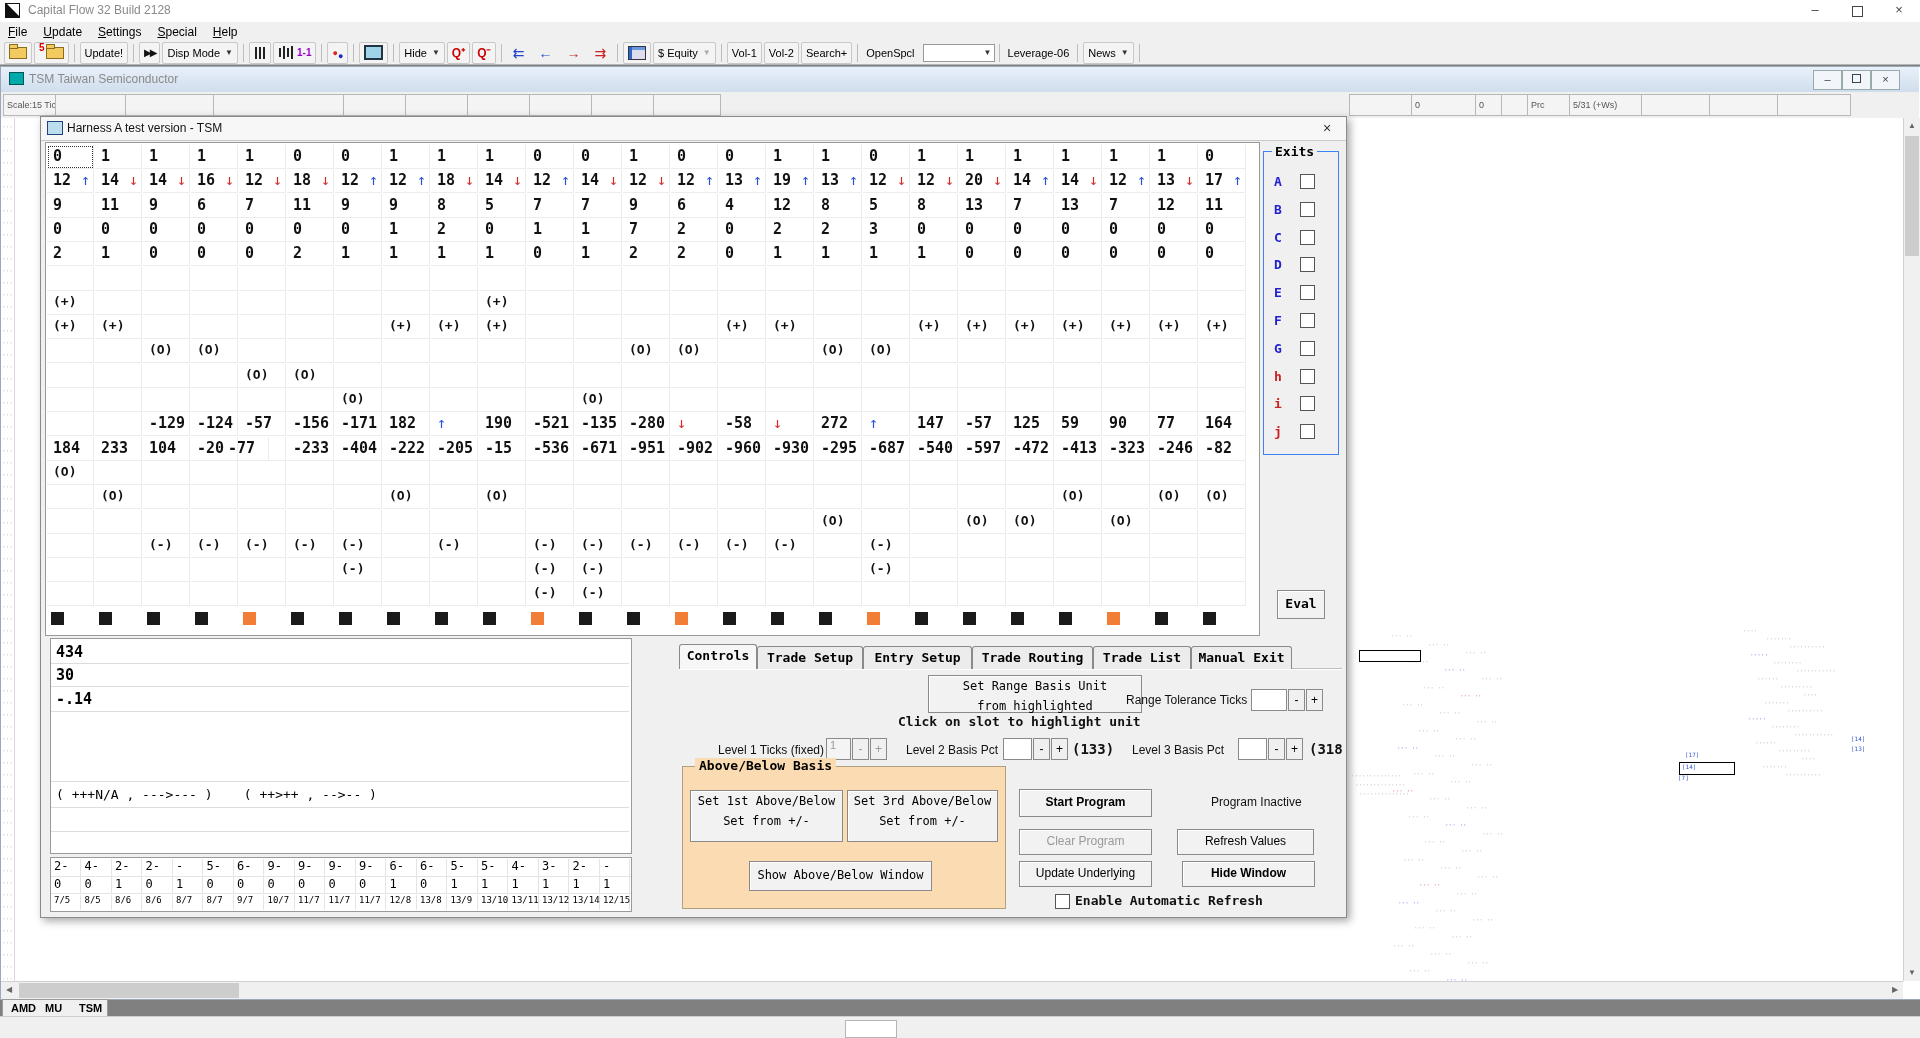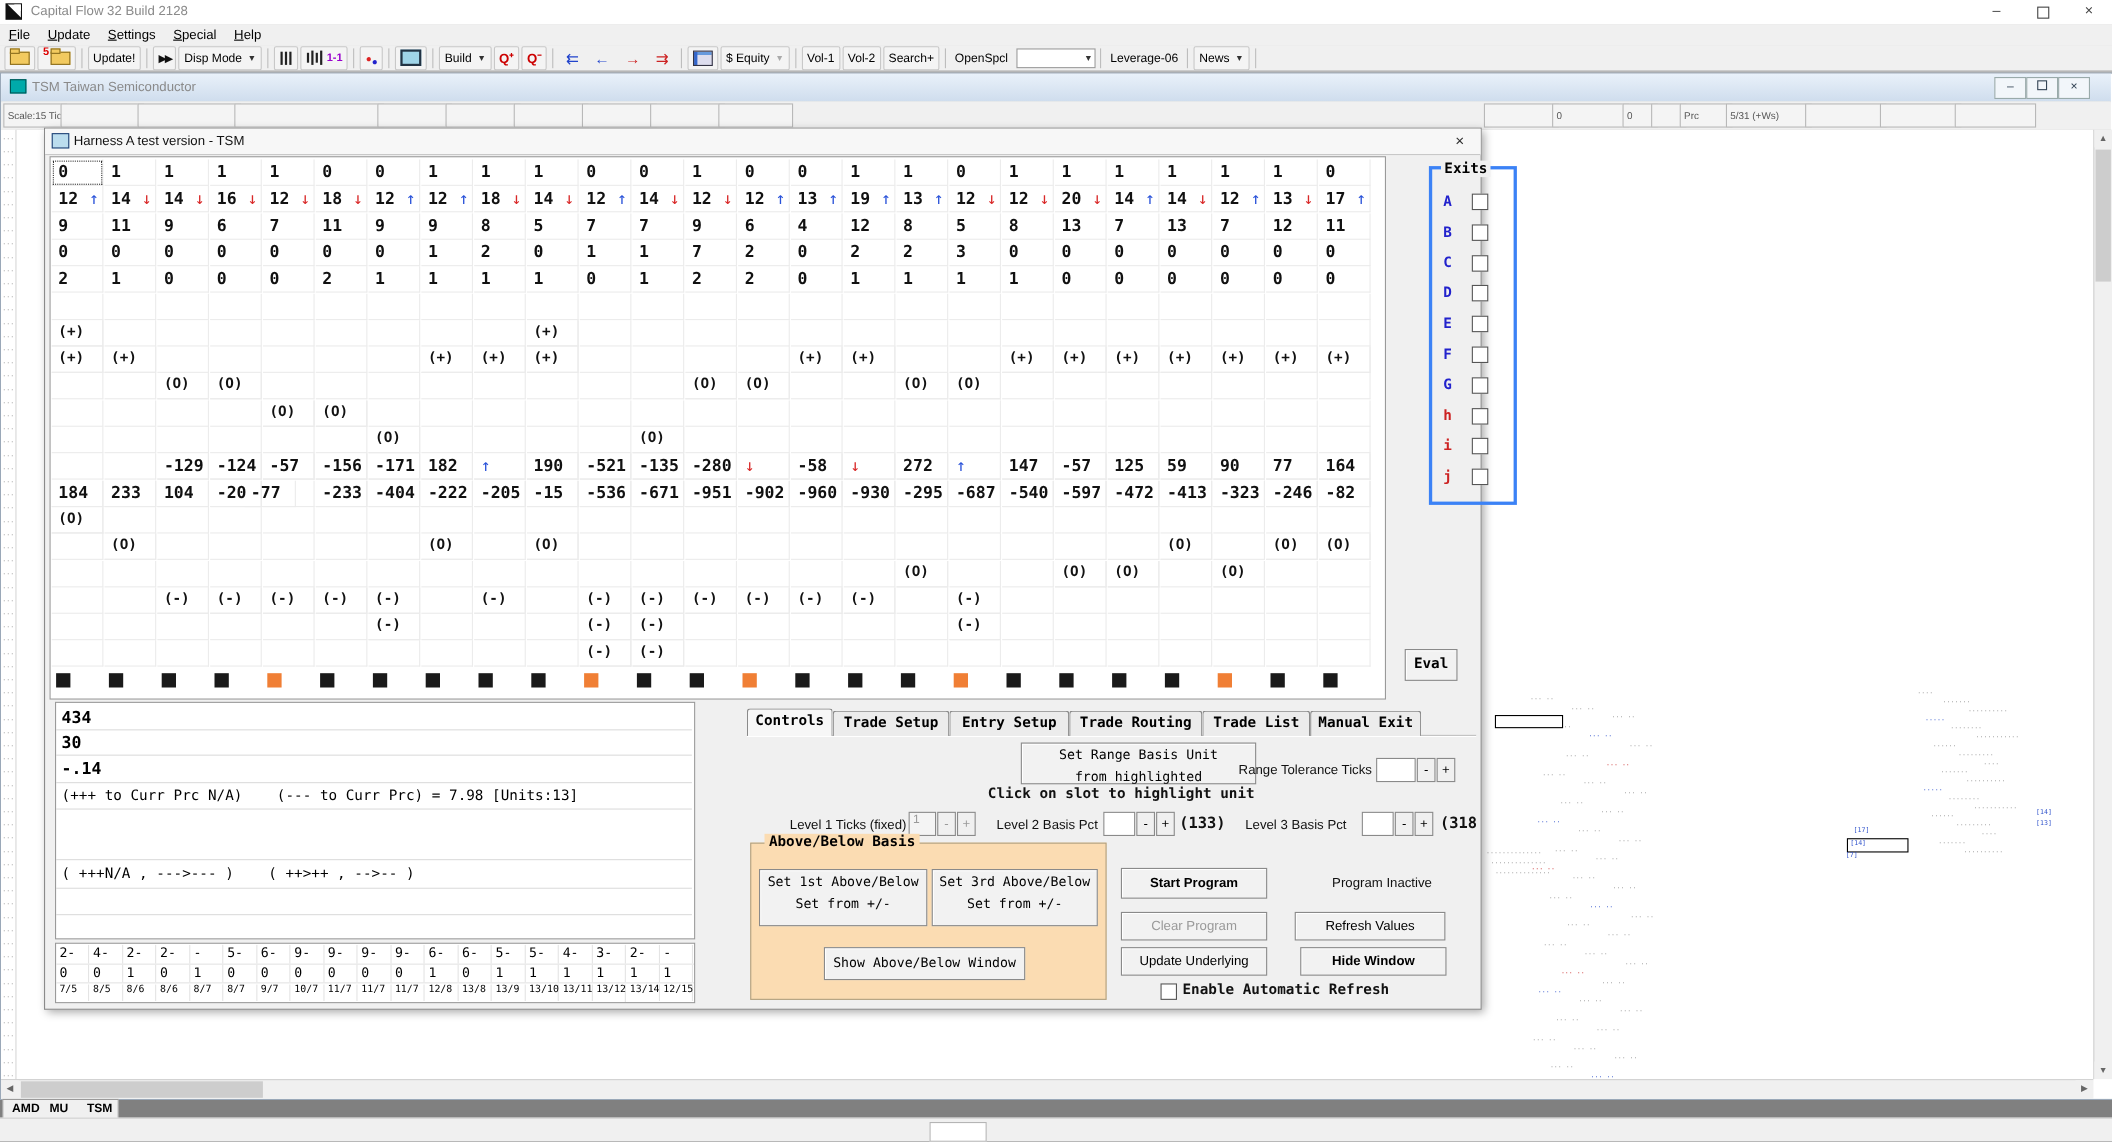--- a/index.html
+++ b/index.html
@@ -69,21 +69,21 @@
   #gridbox{left:4px;top:25px;width:1213px;height:492px;background:#fff;border:1px solid #9a9a9a;overflow:hidden;}
   .gcell{position:absolute;width:47px;height:24px;border-right:1px solid #ececec;border-bottom:1px solid #ececec;
          font-family:"DejaVu Sans Mono",monospace;font-weight:bold;font-size:15px;line-height:22px;
          padding-left:6px;box-sizing:border-box;color:#111;white-space:nowrap;}
   .gcell .au{color:#2952d9;float:right;margin-right:3px;font-weight:normal;}
   .gcell .ad{color:#d92929;float:right;margin-right:3px;font-weight:normal;}
   .gcell.sel{outline:1px dotted #333;outline-offset:-2px;}
   .gcell.mark{font-size:13px;}
   .sq{position:absolute;width:13px;height:13px;}
   
-  #exits{left:1222px;top:34px;width:74px;height:302px;border:3px solid #3b82f6;margin-left:36px;}
+  #exits{left:1222px;top:34px;width:74px;height:302px;border:1px solid #3b82f6;}
   #exits-label{position:absolute;left:8px;top:-8px;background:#f0f0f0;padding:0 3px;
                font-family:"DejaVu Sans Mono",monospace;font-weight:bold;font-size:13px;}
   .exit-row{position:absolute;left:10px;width:60px;height:16px;font-family:"DejaVu Sans Mono",monospace;
             font-weight:bold;font-size:13px;}
   .exit-row .cb{position:absolute;left:26px;top:0px;width:13px;height:13px;background:#fff;border:1px solid #555;}
   .blue{color:#2222cc;} .red{color:#cc2222;}
   .btn{position:absolute;background:#f2f2f2;border:1px solid #8a8a8a;box-shadow:1px 1px 0 #fff inset;
        text-align:center;font-size:12px;}
   #eval-btn{left:1236px;top:473px;width:46px;height:27px;line-height:25px;
             font-family:"DejaVu Sans Mono",monospace;font-weight:bold;font-size:13px;}
@@ -172,21 +172,21 @@
     <span class="tb tb-btn">
         <span class="dot-r">●</span>
         <span class="dot-b" style="position:relative;top:3px">●</span>
       </span>
     <span class="tb-sep"></span>
     <span class="tb tb-btn">
         <span class="ico-mon"></span>
       </span>
     <span class="tb-sep"></span>
     <span class="tb tb-btn">
-        <span>Build</span>
+        <span>Hide</span>
         <span class="drop">▼</span>
       </span>
     <span class="tb tb-btn">
         <span class="magq">Q⁺</span>
       </span>
     <span class="tb tb-btn">
         <span class="magq">Q⁻</span>
       </span>
     <span class="tb-sep"></span>
     <span class="tb">
@@ -1041,21 +1041,20 @@
         <div class="exit-row red" style="top: 216.6px; position: absolute;">h<span class="cb"></span></div>
         <div class="exit-row red" style="top: 244.4px; position: absolute;">i<span class="cb"></span></div>
         <div class="exit-row red" style="top: 272.2px; position: absolute;">j<span class="cb"></span></div>
       </div>
     <div class="btn" id="eval-btn">Eval</div>
 
     <div class="abs" id="infopanel">
         <div class="info-row" style="top: 2px; height: 23px; font-size: 15px; font-weight: bold; line-height: 23px; position: absolute;">434</div>
         <div class="info-row" style="top: 25px; height: 23px; font-size: 15px; font-weight: bold; line-height: 23px; position: absolute;">30</div>
         <div class="info-row" style="top: 48px; height: 25px; font-size: 15px; font-weight: bold; line-height: 25px; position: absolute;">-.14</div>
-        <div class="info-row" style="top: 73px; height: 24px; font-size: 13px; font-weight: normal; line-height: 24px; position: absolute;">(+++ to Curr Prc N/A)    (--- to Curr Prc) = 7.98 [Units:13]</div>
         <div class="info-row" style="top: 120px; height: 23px; font-size: 13px; font-weight: normal; line-height: 23px; position: absolute;"></div>
         <div class="info-row" style="top: 143px; height: 26px; font-size: 13px; font-weight: normal; line-height: 26px; position: absolute;">( +++N/A , ---&gt;--- )    ( ++&gt;++ , --&gt;-- )</div>
         <div class="info-row" style="top: 169px; height: 24px; font-size: 13px; font-weight: normal; line-height: 24px; position: absolute;"></div>
         <div class="info-row" style="top: 193px; height: 19px; font-size: 13px; font-weight: normal; line-height: 19px; position: absolute; border-bottom: none;"></div>
       </div>
     <div class="abs" id="strip">
         <div class="st-line" style="top: 18px; position: absolute;"></div>
         <div class="st-line" style="top: 35px; position: absolute;"></div>
         <div class="st-cell" style="left: 0px; top: 1px; height: 17px; position: absolute;">2-</div>
         <div class="st-cell" style="left: 30.5px; top: 1px; height: 17px; position: absolute;">4-</div>

